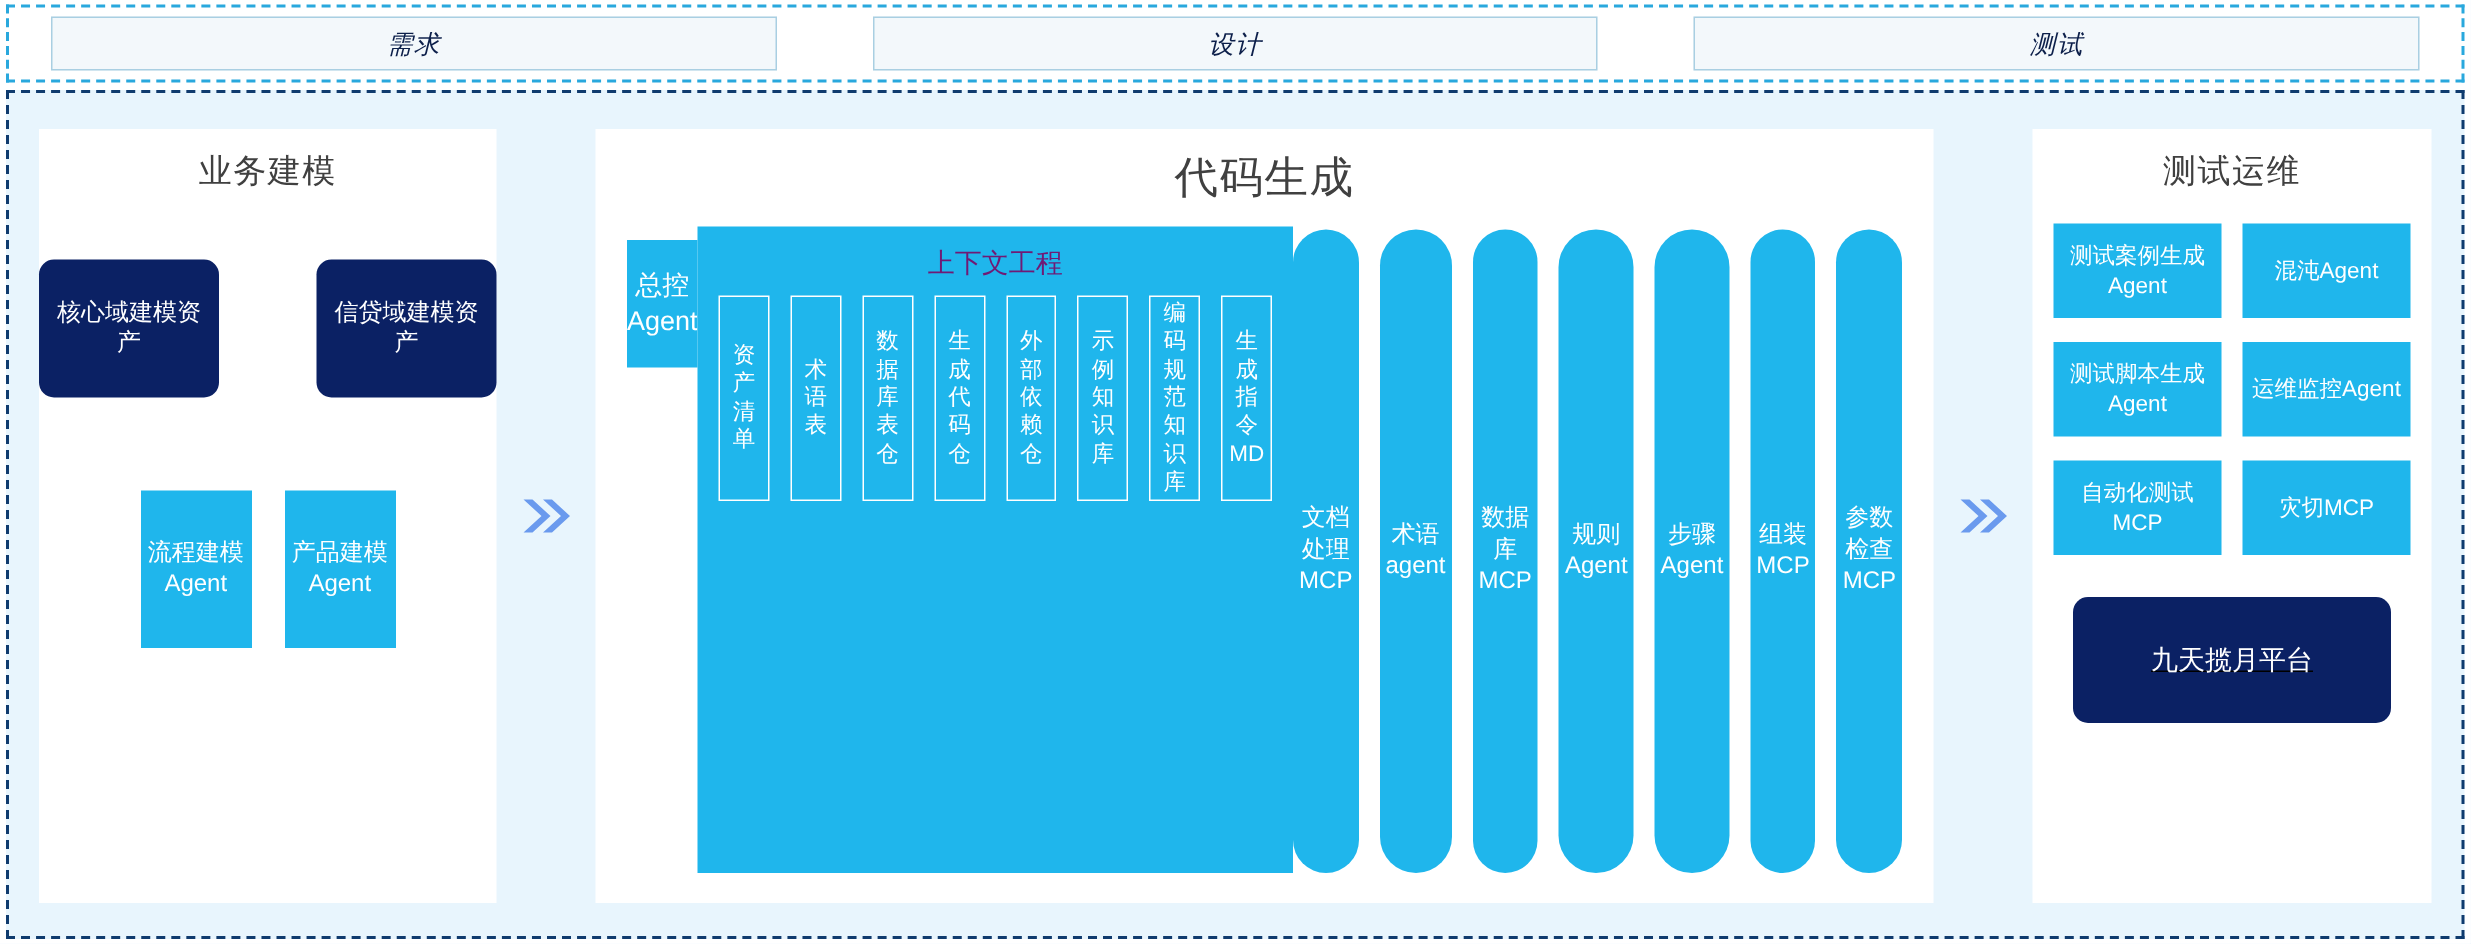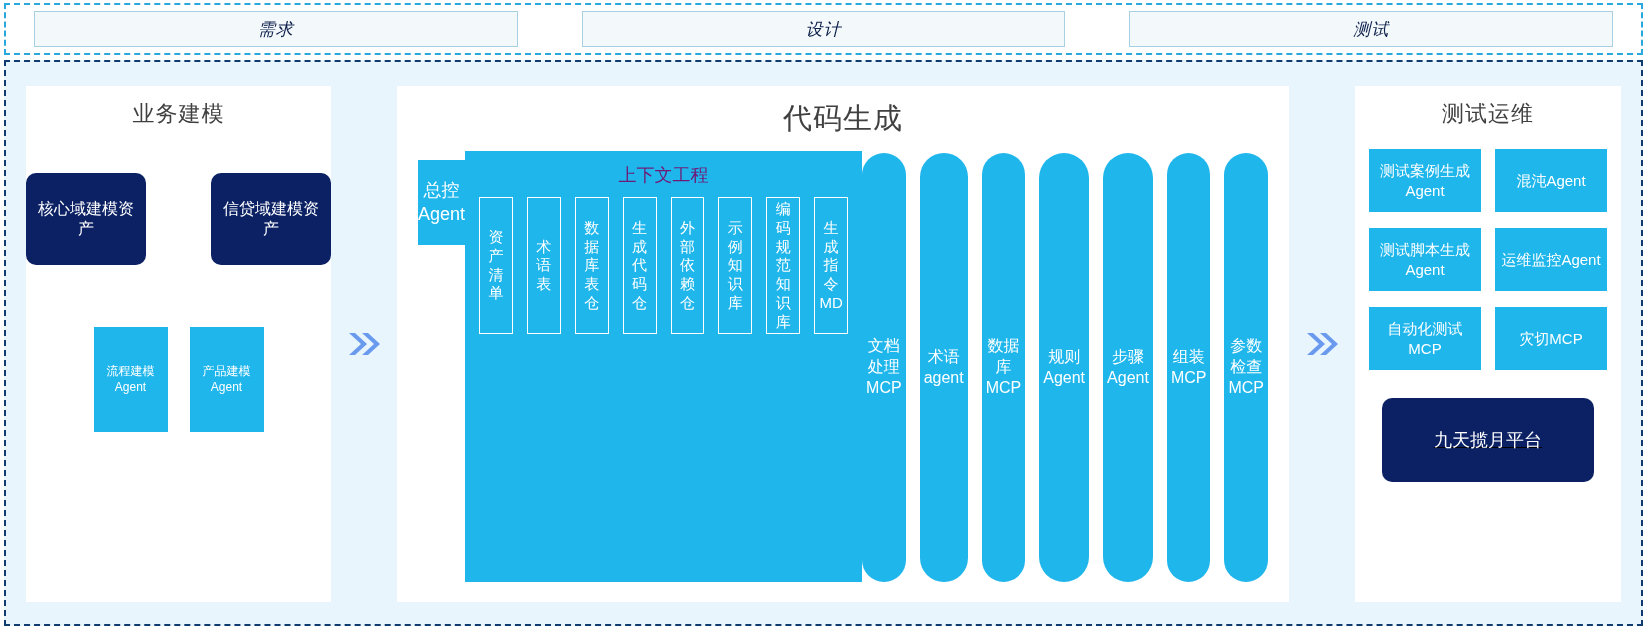--- a/index.html
+++ b/index.html
@@ -129,21 +129,21 @@
   }
   .left-agents {
     display: flex;
     gap: 22px;
     justify-content: center;
     margin-top: 62px;
   }
   .left-agents .cyan-card {
     width: 74px;
     height: 105px;
-    font-size: 12px;
+    font-size: 16px;
   }
 
   
   .center-inner {
     padding: 0 21px 20px 21px;
     display: flex;
     flex: 1 1 auto;
   }
   .master-band {
     margin-top: 21px;

